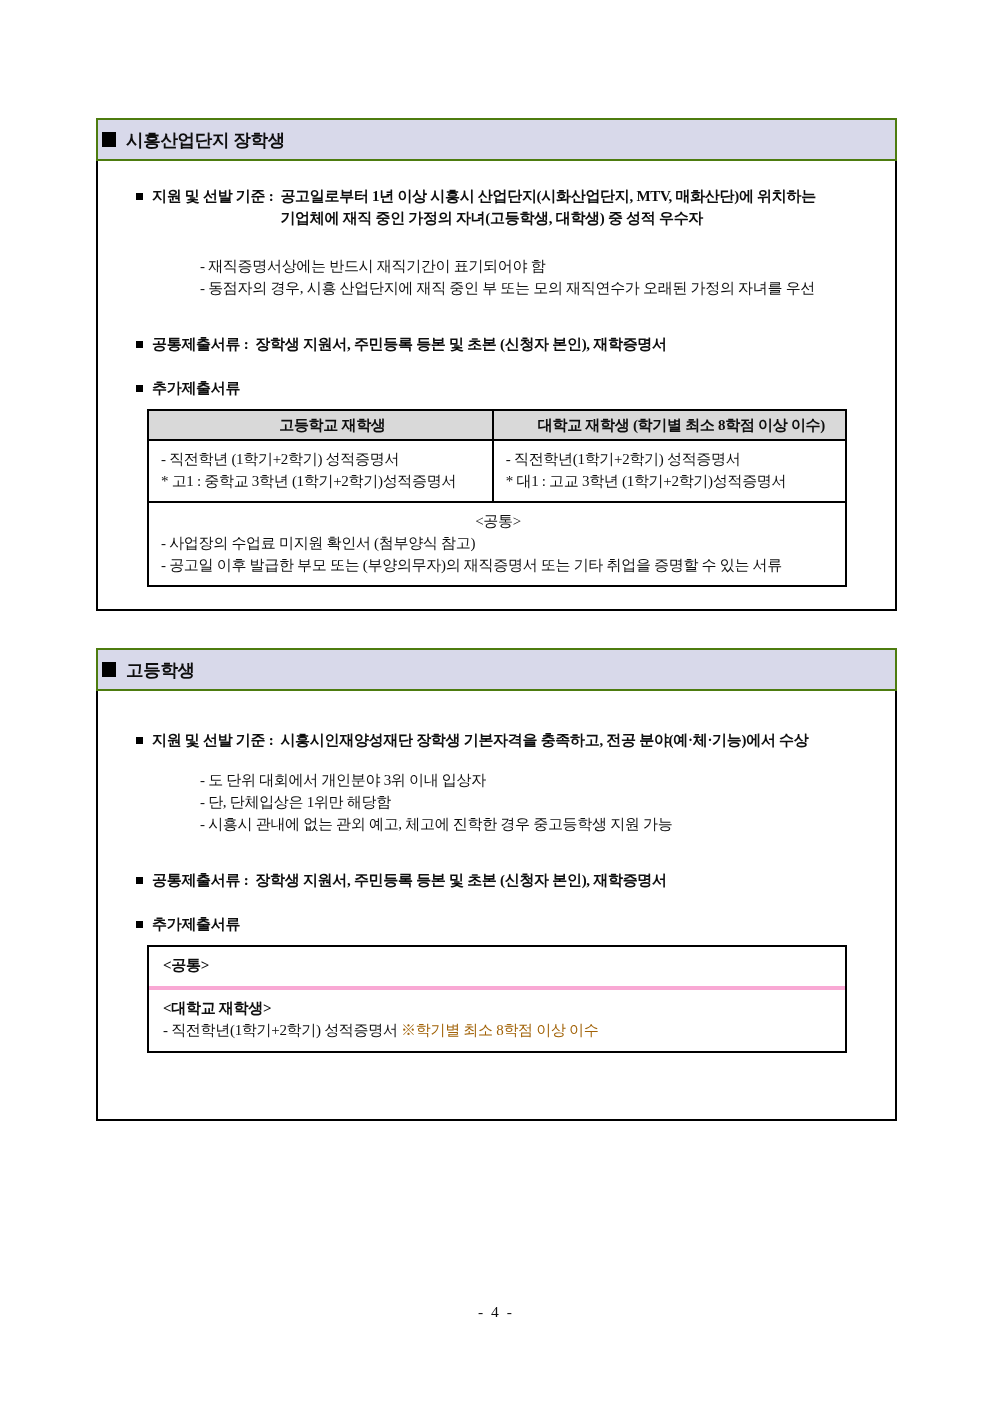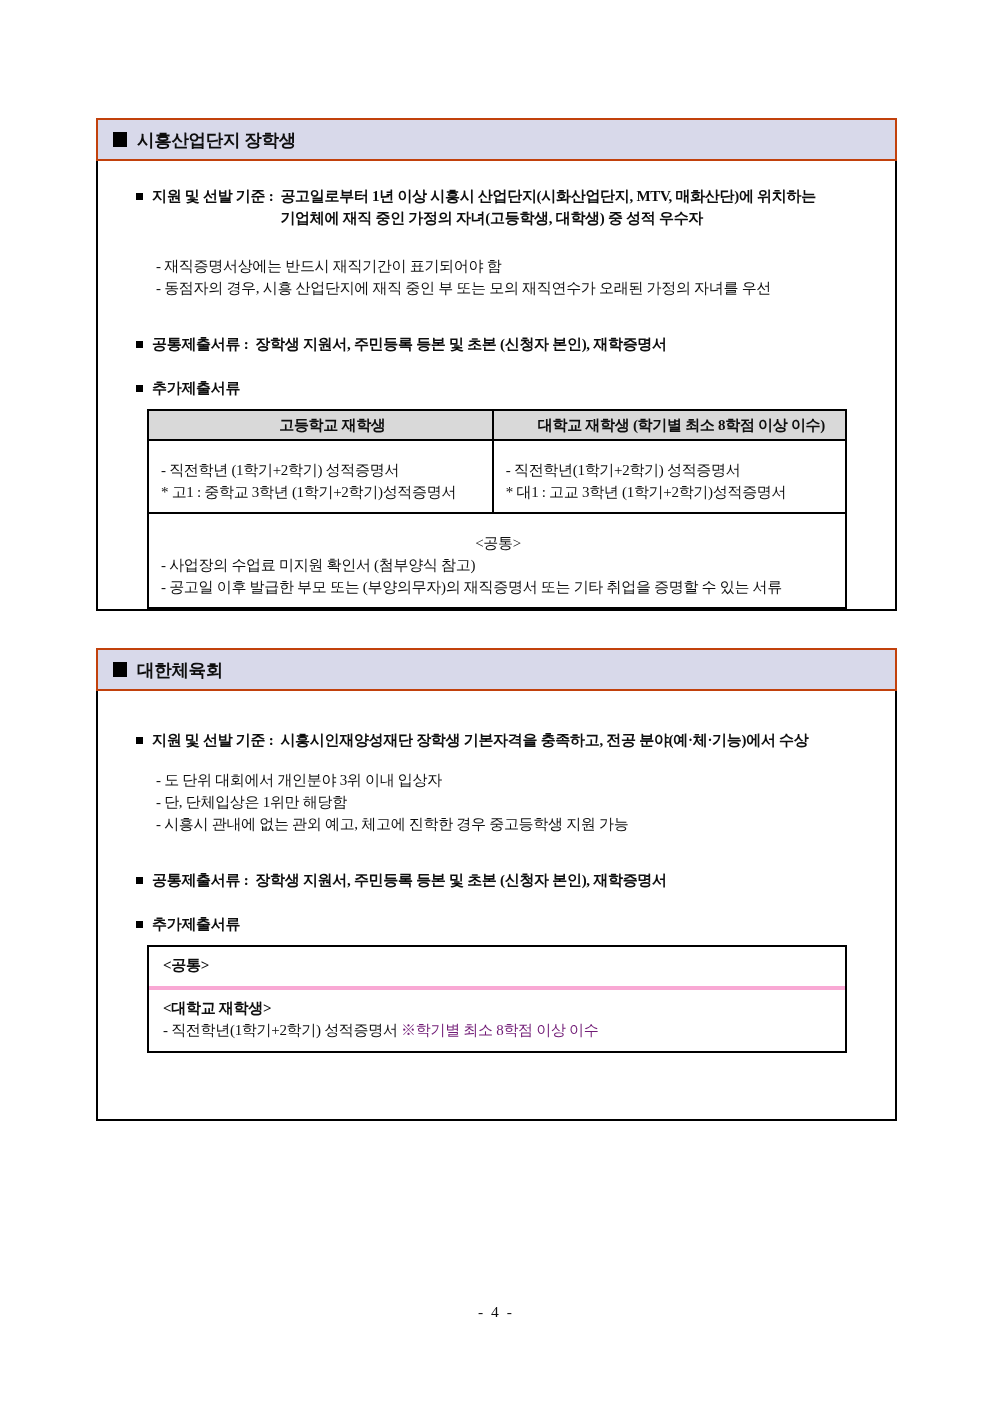--- a/index.html
+++ b/index.html
@@ -8,56 +8,56 @@
     position:relative; width:992px; height:1403px; margin:0 auto;
     background:#ffffff; color:#0e0e0e;
     font-family:"Liberation Serif","DejaVu Serif",serif;
     font-size:15px; letter-spacing:-0.3px;
   }
   .sec { position:absolute; left:96px; width:801px; }
   .sec-industrial { top:118px; }
   .sec-talent { top:648px; }
   .sec-header {
     display:flex; align-items:center; height:43px;
-    background:#d8d9ea; border:2px solid #c2410c;
-    padding-left:15px; font-weight:bold; font-size:17.5px;
+    background:#d8d9ea; border:2px solid #4d7c0f;
+    padding-left:4px; font-weight:bold; font-size:17.5px;
   }
   .title-sq { display:inline-block; width:14px; height:15px; background:#000; margin-right:10px; flex:none; }
   .sec-body { border:2px solid #000; border-top:0; background:#fff; overflow:hidden; }
   .body-industrial { height:450px; padding:24px 20px 0 38px; }
   .body-talent { height:430px; padding:38px 20px 0 38px; }
 
   .crit-row { display:flex; font-weight:bold; line-height:22px; }
   .bullet { flex:none; width:7px; height:7px; background:#000; margin:8px 9px 0 0; }
   .crit-label { flex:none; white-space:nowrap; margin-right:7px; }
   .crit-lines { white-space:nowrap; }
 
   .notes { margin-top:26px; padding-left:20px; line-height:22px; }
-  .notes div { white-space:nowrap; }
+  .notes div { white-space:nowrap;margin-left:44px; }
   .sec-talent .notes { margin-top:18px; }
 
   .docs-row { display:flex; font-weight:bold; line-height:22px; margin-top:34px; white-space:nowrap; }
   .docs-row.additional { margin-top:22px; }
   .docs-label { margin-right:7px; }
 
   table.doc-table { border-collapse:collapse; width:700px; margin:10px 0 0 11px; font-size:15px; }
   table.doc-table th, table.doc-table td { border:2px solid #000;padding-left:24px; }
   table.doc-table th {
     background:#d9d9d9; font-weight:bold; height:30px; text-align:center; font-size:15px;
   }
   th.col-high { width:49.4%; }
-  table.doc-table td { padding:18px 10px 9px 12px; line-height:22px; vertical-align:top; white-space:nowrap;margin-left:19px; }
+  table.doc-table td { padding:7px 10px 9px 12px; line-height:22px; vertical-align:top; white-space:nowrap;margin-left:19px; }
   td.common-cell { padding-top:4px; }
   .t-center { text-align:center; }
 
   .extra-box { width:700px; margin:10px 0 0 11px; border:2px solid #000; }
   .extra-row { padding:7px 12px 10px 14px; line-height:22px; white-space:nowrap; }
   .extra-row + .extra-row { border-top:4px solid #f9a8d4; }
   .extra-title { font-weight:bold; }
-  .gray-note { color:#701a75; }
+  .gray-note { color:#a16207; }
 
   .page-number { position:absolute; top:1303px; left:0; width:100%; text-align:center; font-size:15.5px; letter-spacing:2px; }
 </style>
 </head>
 <body>
 
 <div class="page">
 
   <section class="sec sec-industrial">
     <div class="sec-header">
@@ -116,21 +116,21 @@
         </tr>
       </tbody>
         </table>
 
     </div>
   </section>
 
   <section class="sec sec-talent">
     <div class="sec-header">
       <span class="title-sq"></span>
-      <span>대한체육회</span>
+      <span>고등학생</span>
     </div>
     <div class="sec-body body-talent">
 
       <div class="crit-row">
         <span class="bullet"></span>
         <span class="crit-label">지원 및 선발 기준 :</span>
         <div class="crit-lines">
           <div>시흥시인재양성재단 장학생 기본자격을 충족하고, 전공 분야(예·체·기능)에서 수상</div>
         </div>
       </div>

